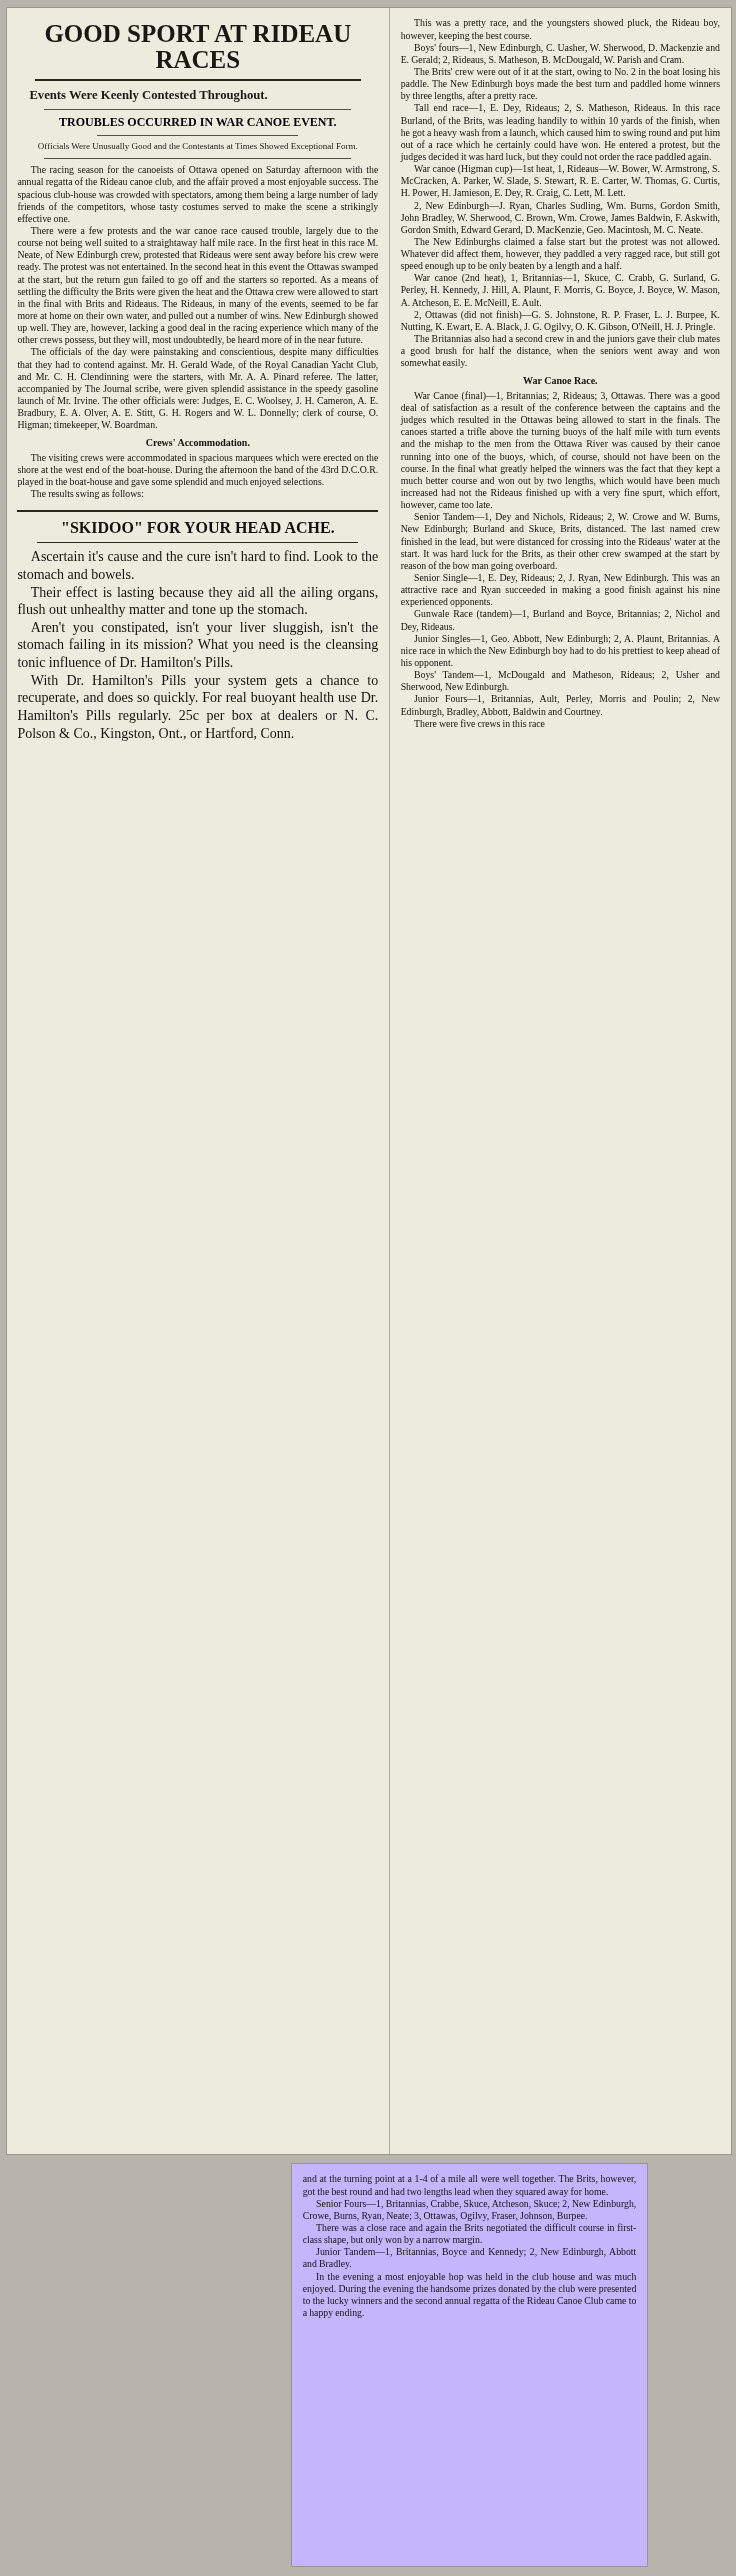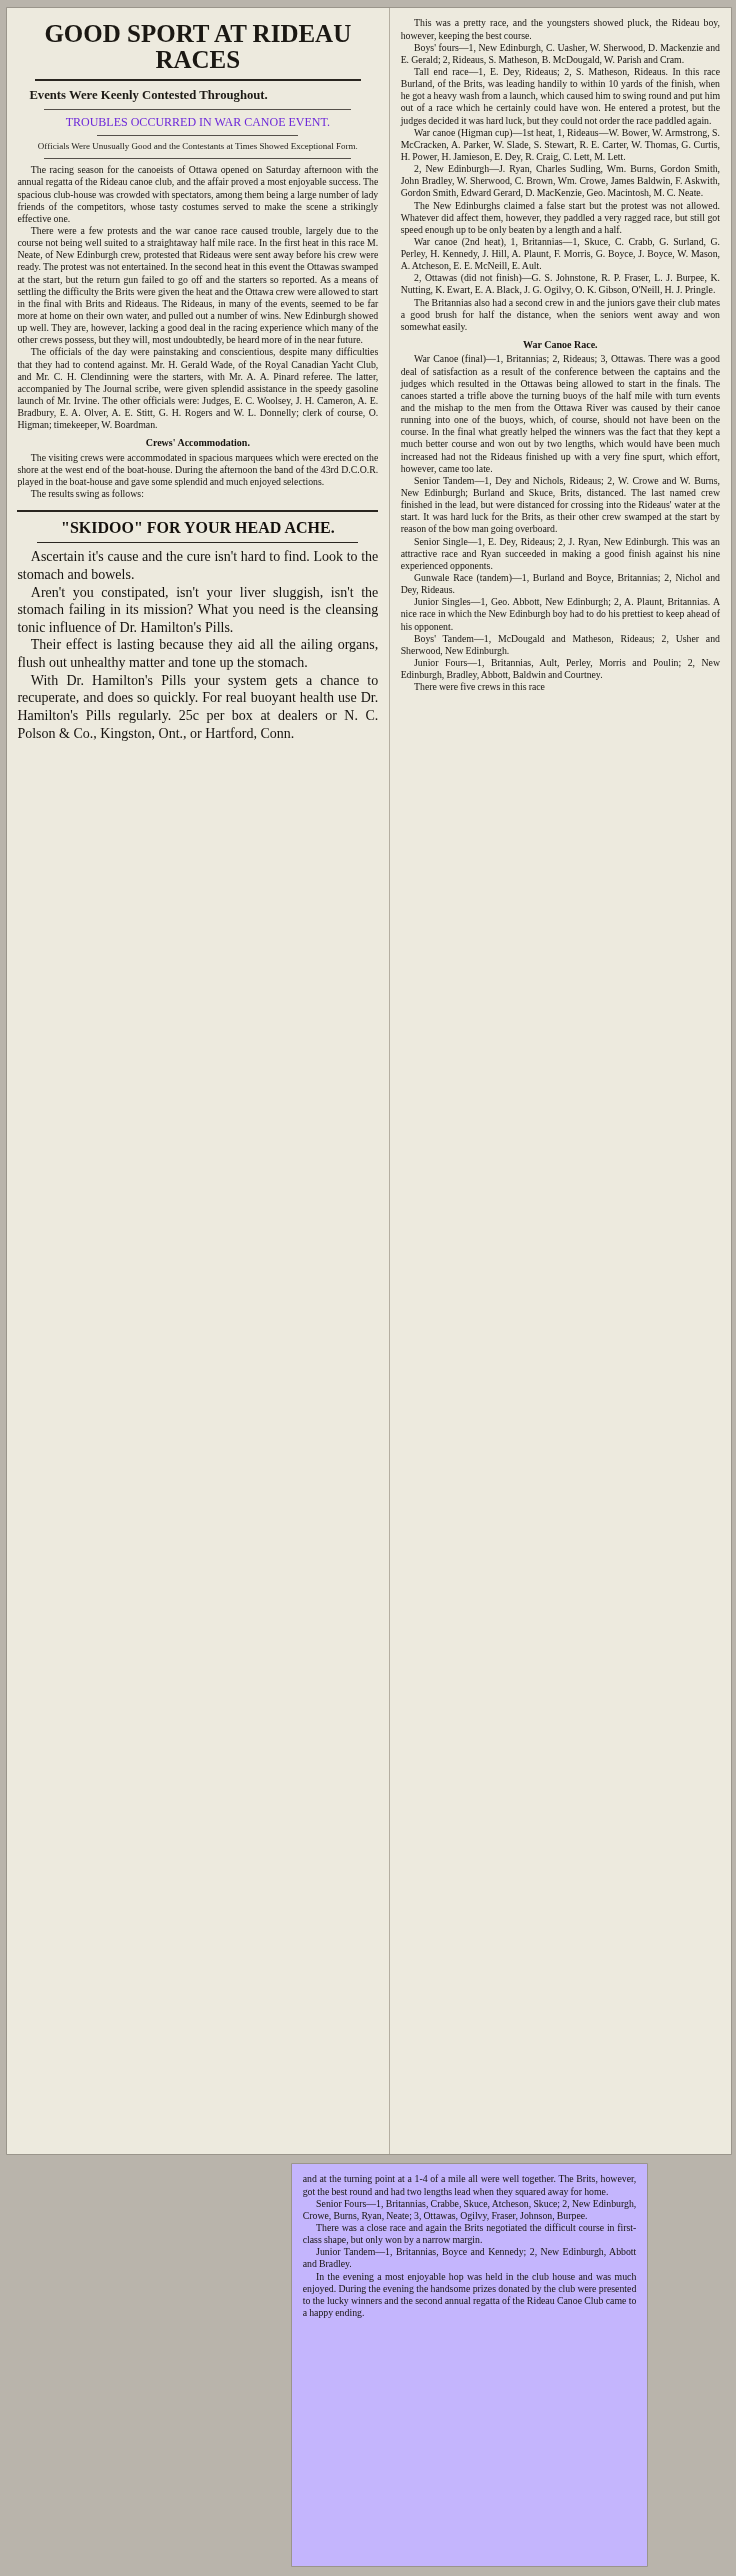--- a/index.html
+++ b/index.html
@@ -84,26 +84,26 @@
   }
   .deck1 {
     font-weight: bold;
     font-size: 12.7px;
     line-height: 1.25;
     text-align: left;
     margin: 4px 12px;
     color: #1d1a15;
   }
   .deck2 {
-    font-weight: normal;
+    font-weight: bold;
     font-size: 12px;
     line-height: 1.25;
     text-align: center;
     margin: 4px 30px;
-    color: #6d28d9;
+    color: #000000;
     text-transform: uppercase;
   }
   .deck3 {
     font-weight: normal;
     font-size: 9px;
     line-height: 1.3;
     text-align: center;
     margin: 4px 6.7px;
     color: #1d1a15;
   }
@@ -179,30 +179,31 @@
 
         <div class="subhead">Crews' Accommodation.</div>
 
         <p class="body">The visiting crews were accommodated in spacious marquees which were erected on the shore at the west end of the boat-house. During the afternoon the band of the 43rd D.C.O.R. played in the boat-house and gave some splendid and much enjoyed selections.</p>
         <p class="body">The results swing as follows:</p>
 
         <div class="ad-box">
           <div class="ad-hdl">"SKIDOO" FOR YOUR HEAD ACHE.</div>
           <hr class="ad-rule">
           <p class="ad-body">Ascertain it's cause and the cure isn't hard to find. Look to the stomach and bowels.</p>
+          <p class="ad-body">Their effect is lasting because they aid all the ailing organs, flush out unhealthy matter and tone up the stomach.</p>
           <p class="ad-body">Aren't you constipated, isn't your liver sluggish, isn't the stomach failing in its mission? What you need is the cleansing tonic influence of Dr. Hamilton's Pills.</p>
-          <p class="ad-body">Their effect is lasting because they aid all the ailing organs, flush out unhealthy matter and tone up the stomach.</p>
           <p class="ad-body">With Dr. Hamilton's Pills your system gets a chance to recuperate, and does so quickly. For real buoyant health use Dr. Hamilton's Pills regularly. 25c per box at dealers or N. C. Polson &amp; Co., Kingston, Ont., or Hartford, Conn.</p>
         </div>
 
       </div>
 
       <div class="col col-right">
         <p class="body">This was a pretty race, and the youngsters showed pluck, the Rideau boy, however, keeping the best course.</p>
         <p class="body">Boys' fours—1, New Edinburgh, C. Uasher, W. Sherwood, D. Mackenzie and E. Gerald; 2, Rideaus, S. Matheson, B. McDougald, W. Parish and Cram.</p>
+        <p class="body">The Brits' crew were out of it at the start, owing to No. 2 in the boat losing his paddle. The New Edinburgh boys made the best turn and paddled home winners by three lengths, after a pretty race.</p>
         <p class="body">Tall end race—1, E. Dey, Rideaus; 2, S. Matheson, Rideaus. In this race Burland, of the Brits, was leading handily to within 10 yards of the finish, when he got a heavy wash from a launch, which caused him to swing round and put him out of a race which he certainly could have won. He entered a protest, but the judges decided it was hard luck, but they could not order the race paddled again.</p>
         <p class="body">War canoe (Higman cup)—1st heat, 1, Rideaus—W. Bower, W. Armstrong, S. McCracken, A. Parker, W. Slade, S. Stewart, R. E. Carter, W. Thomas, G. Curtis, H. Power, H. Jamieson, E. Dey, R. Craig, C. Lett, M. Lett.</p>
         <p class="body">2, New Edinburgh—J. Ryan, Charles Sudling, Wm. Burns, Gordon Smith, John Bradley, W. Sherwood, C. Brown, Wm. Crowe, James Baldwin, F. Askwith, Gordon Smith, Edward Gerard, D. MacKenzie, Geo. Macintosh, M. C. Neate.</p>
         <p class="body">The New Edinburghs claimed a false start but the protest was not allowed. Whatever did affect them, however, they paddled a very ragged race, but still got speed enough up to be only beaten by a length and a half.</p>
         <p class="body">War canoe (2nd heat), 1, Britannias—1, Skuce, C. Crabb, G. Surland, G. Perley, H. Kennedy, J. Hill, A. Plaunt, F. Morris, G. Boyce, J. Boyce, W. Mason, A. Atcheson, E. E. McNeill, E. Ault.</p>
         <p class="body">2, Ottawas (did not finish)—G. S. Johnstone, R. P. Fraser, L. J. Burpee, K. Nutting, K. Ewart, E. A. Black, J. G. Ogilvy, O. K. Gibson, O'Neill, H. J. Pringle.</p>
         <p class="body">The Britannias also had a second crew in and the juniors gave their club mates a good brush for half the distance, when the seniors went away and won somewhat easily.</p>
 
         <div class="subhead">War Canoe Race.</div>
 

